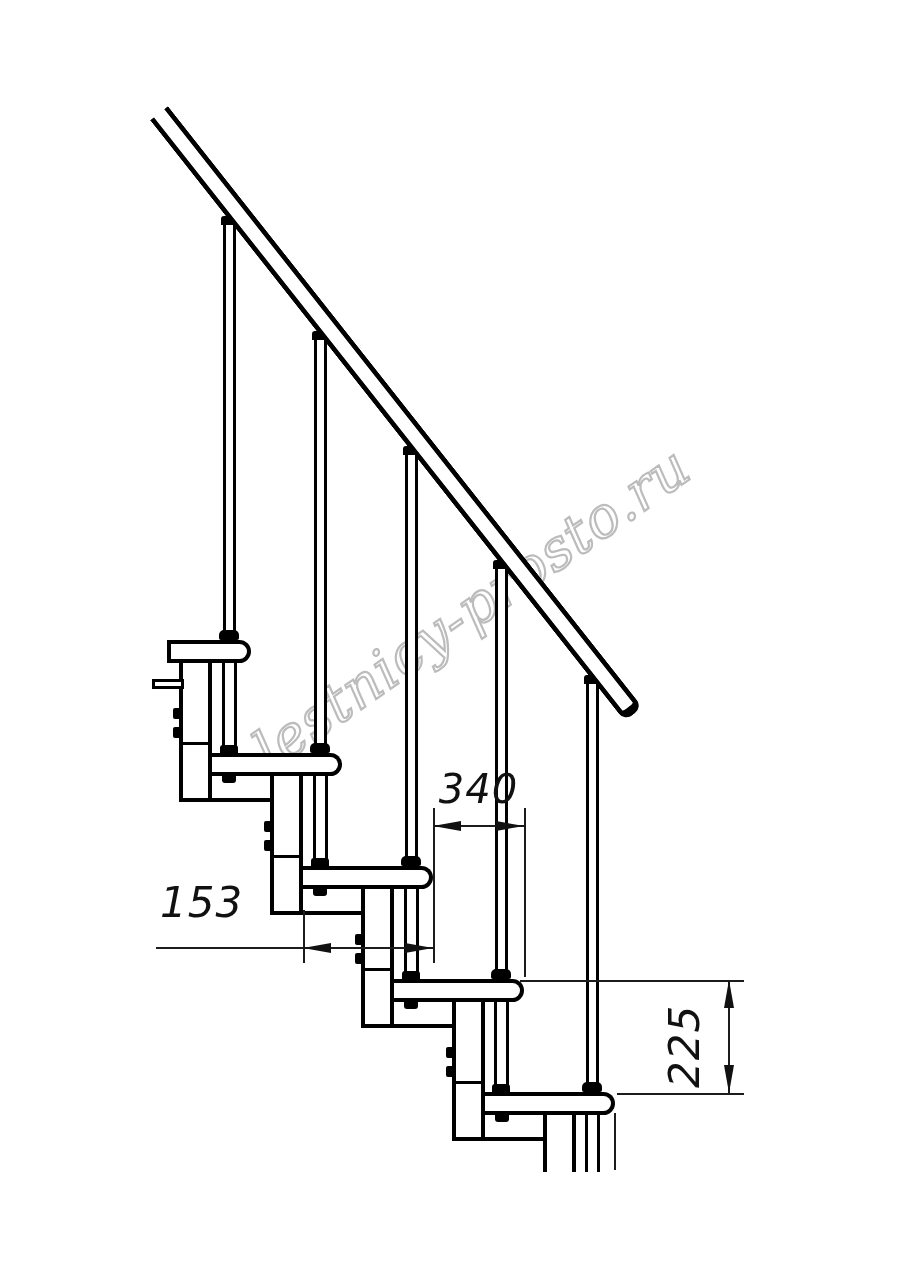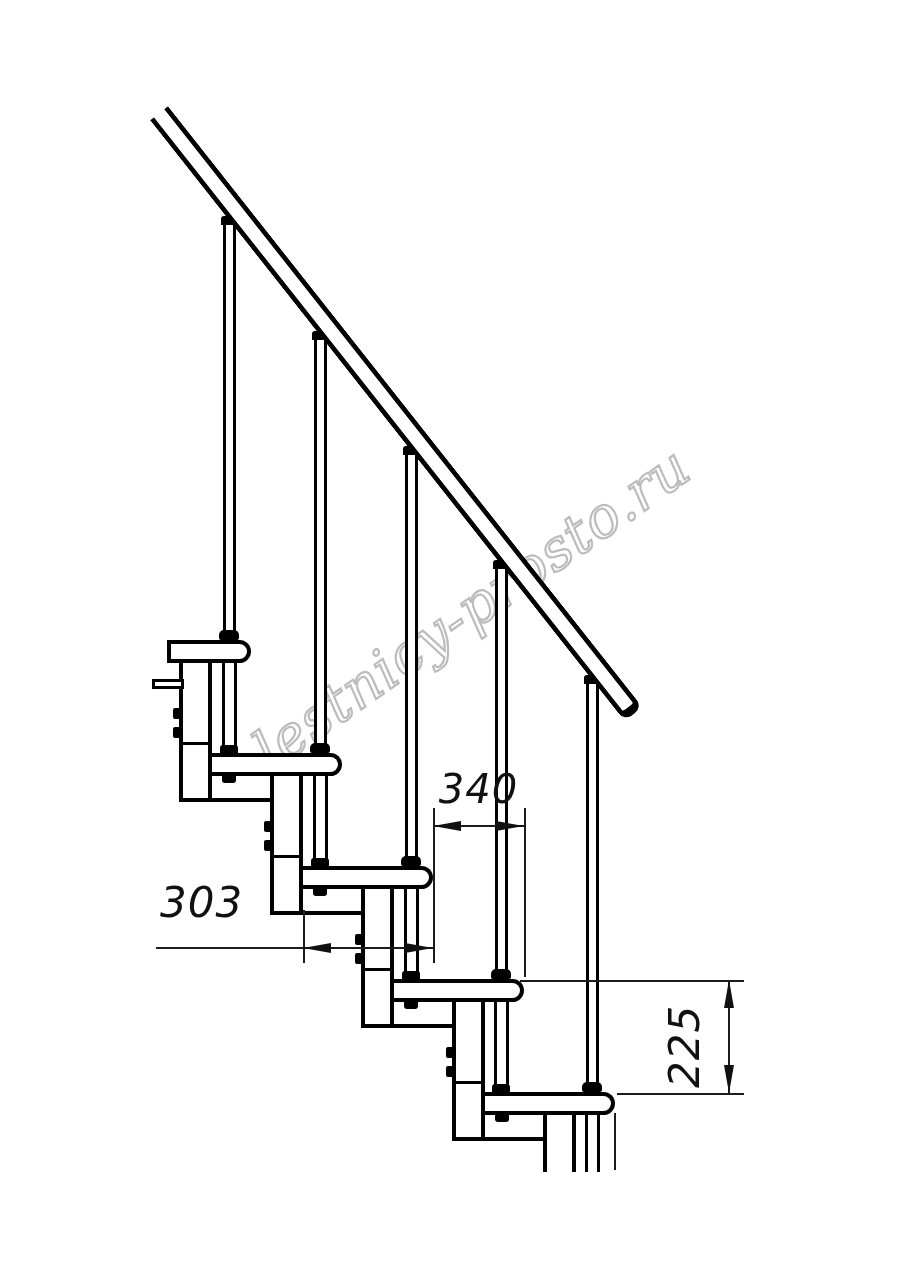--- a/index.html
+++ b/index.html
@@ -104,20 +104,20 @@
 <div class="thin" style="left:524px;top:808px;width:2px;height:169px"></div>
 <div class="thin" style="left:433px;top:825px;width:91px;height:2px"></div>
 <div class="arw" style="left:433px;top:821px;border-top:5px solid transparent;border-bottom:5px solid transparent;border-right:28px solid #111"></div>
 <div class="arw" style="left:496px;top:821px;border-top:5px solid transparent;border-bottom:5px solid transparent;border-left:28px solid #111"></div>
 <div class="dimtxt" style="left:433px;top:766px;width:91px;text-align:center;font-size:40px">340</div>
 
 <div class="thin" style="left:303px;top:910px;width:2px;height:53px"></div>
 <div class="thin" style="left:156px;top:947px;width:277px;height:2px"></div>
 <div class="arw" style="left:303px;top:943px;border-top:5px solid transparent;border-bottom:5px solid transparent;border-right:28px solid #111"></div>
 <div class="arw" style="left:405px;top:943px;border-top:5px solid transparent;border-bottom:5px solid transparent;border-left:28px solid #111"></div>
-<div class="dimtxt" style="left:160px;top:878px;font-size:42px">303</div>
+<div class="dimtxt" style="left:160px;top:878px;font-size:42px">153</div>
 
 <div class="thin" style="left:520px;top:980px;width:224px;height:2px"></div>
 <div class="thin" style="left:617px;top:1093px;width:127px;height:2px"></div>
 <div class="thin" style="left:728px;top:980px;width:2px;height:113px"></div>
 <div class="arw" style="left:724px;top:980px;border-left:5px solid transparent;border-right:5px solid transparent;border-bottom:28px solid #111"></div>
 <div class="arw" style="left:724px;top:1065px;border-left:5px solid transparent;border-right:5px solid transparent;border-top:28px solid #111"></div>
 <div class="dimtxt" style="left:660px;top:1088px;width:120px;font-size:42px;transform:rotate(-90deg);transform-origin:0 0">225</div>
 
 </body></html>

